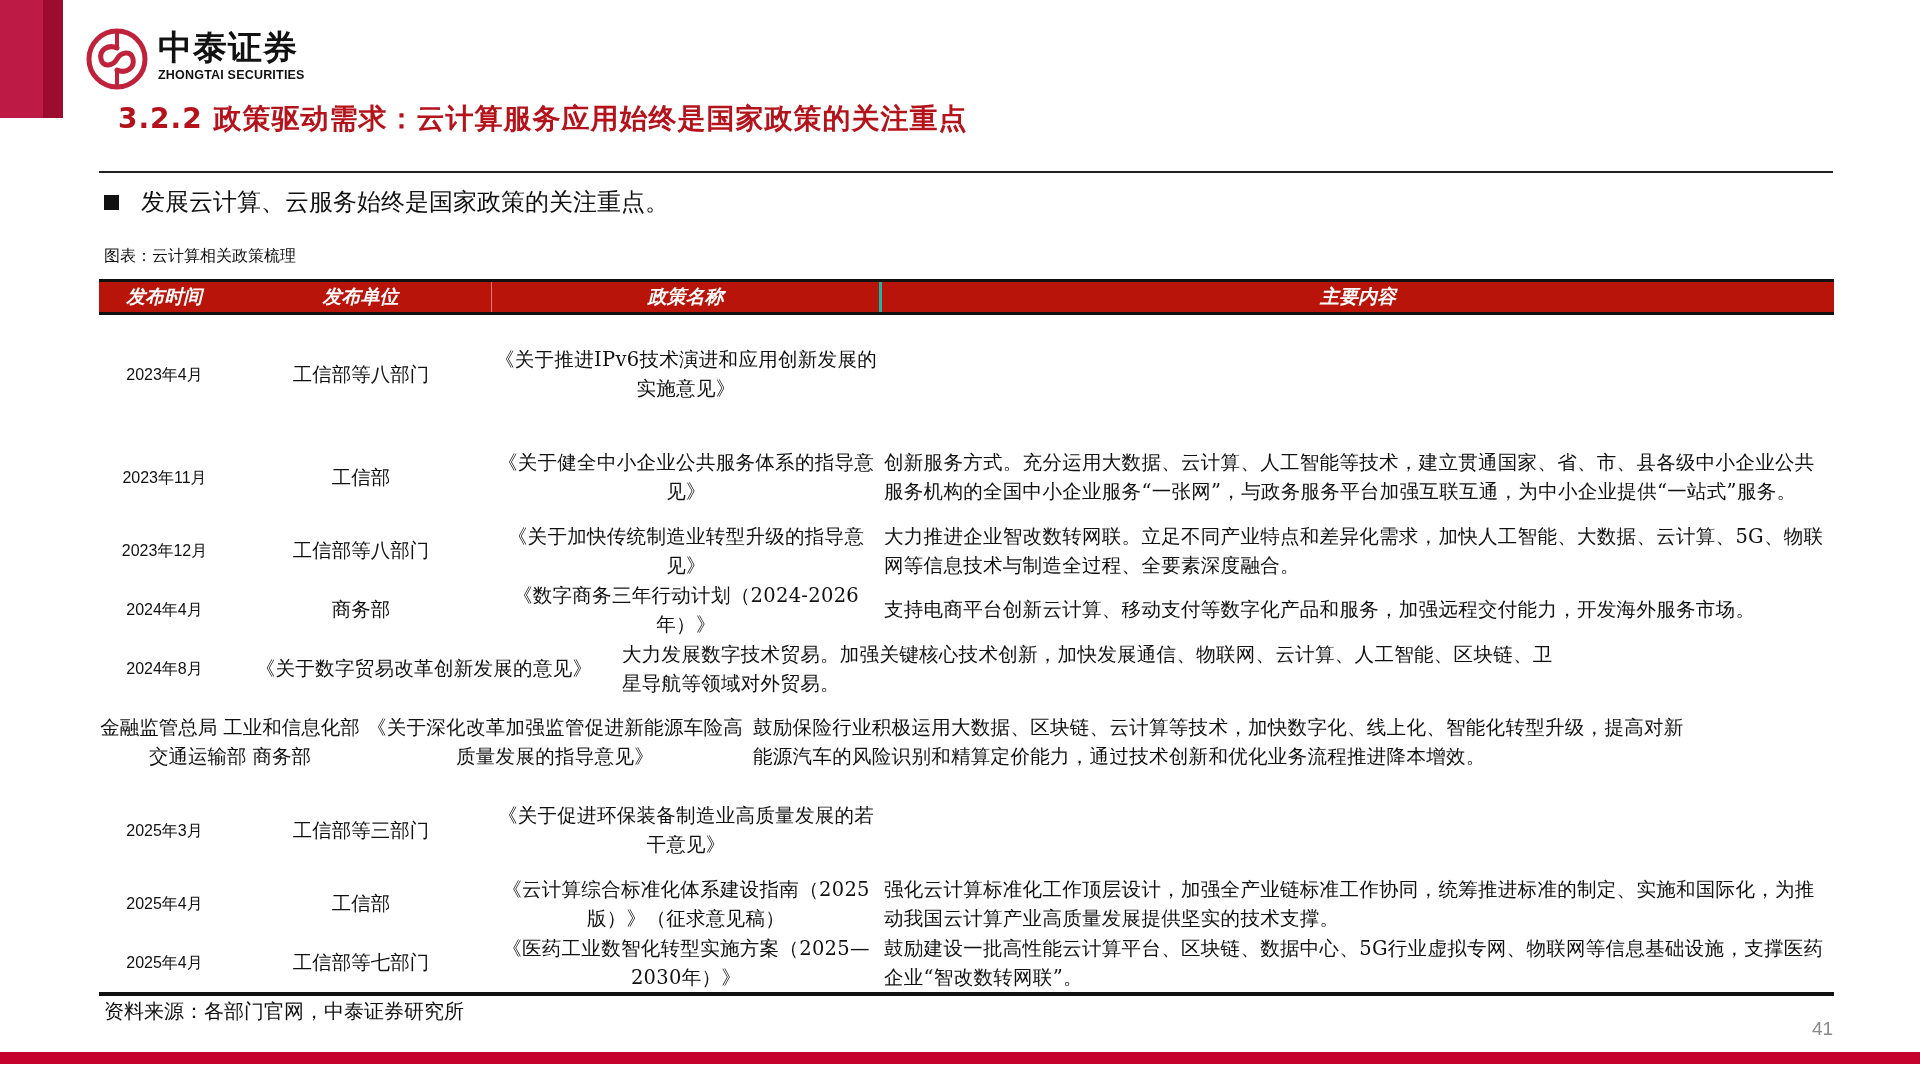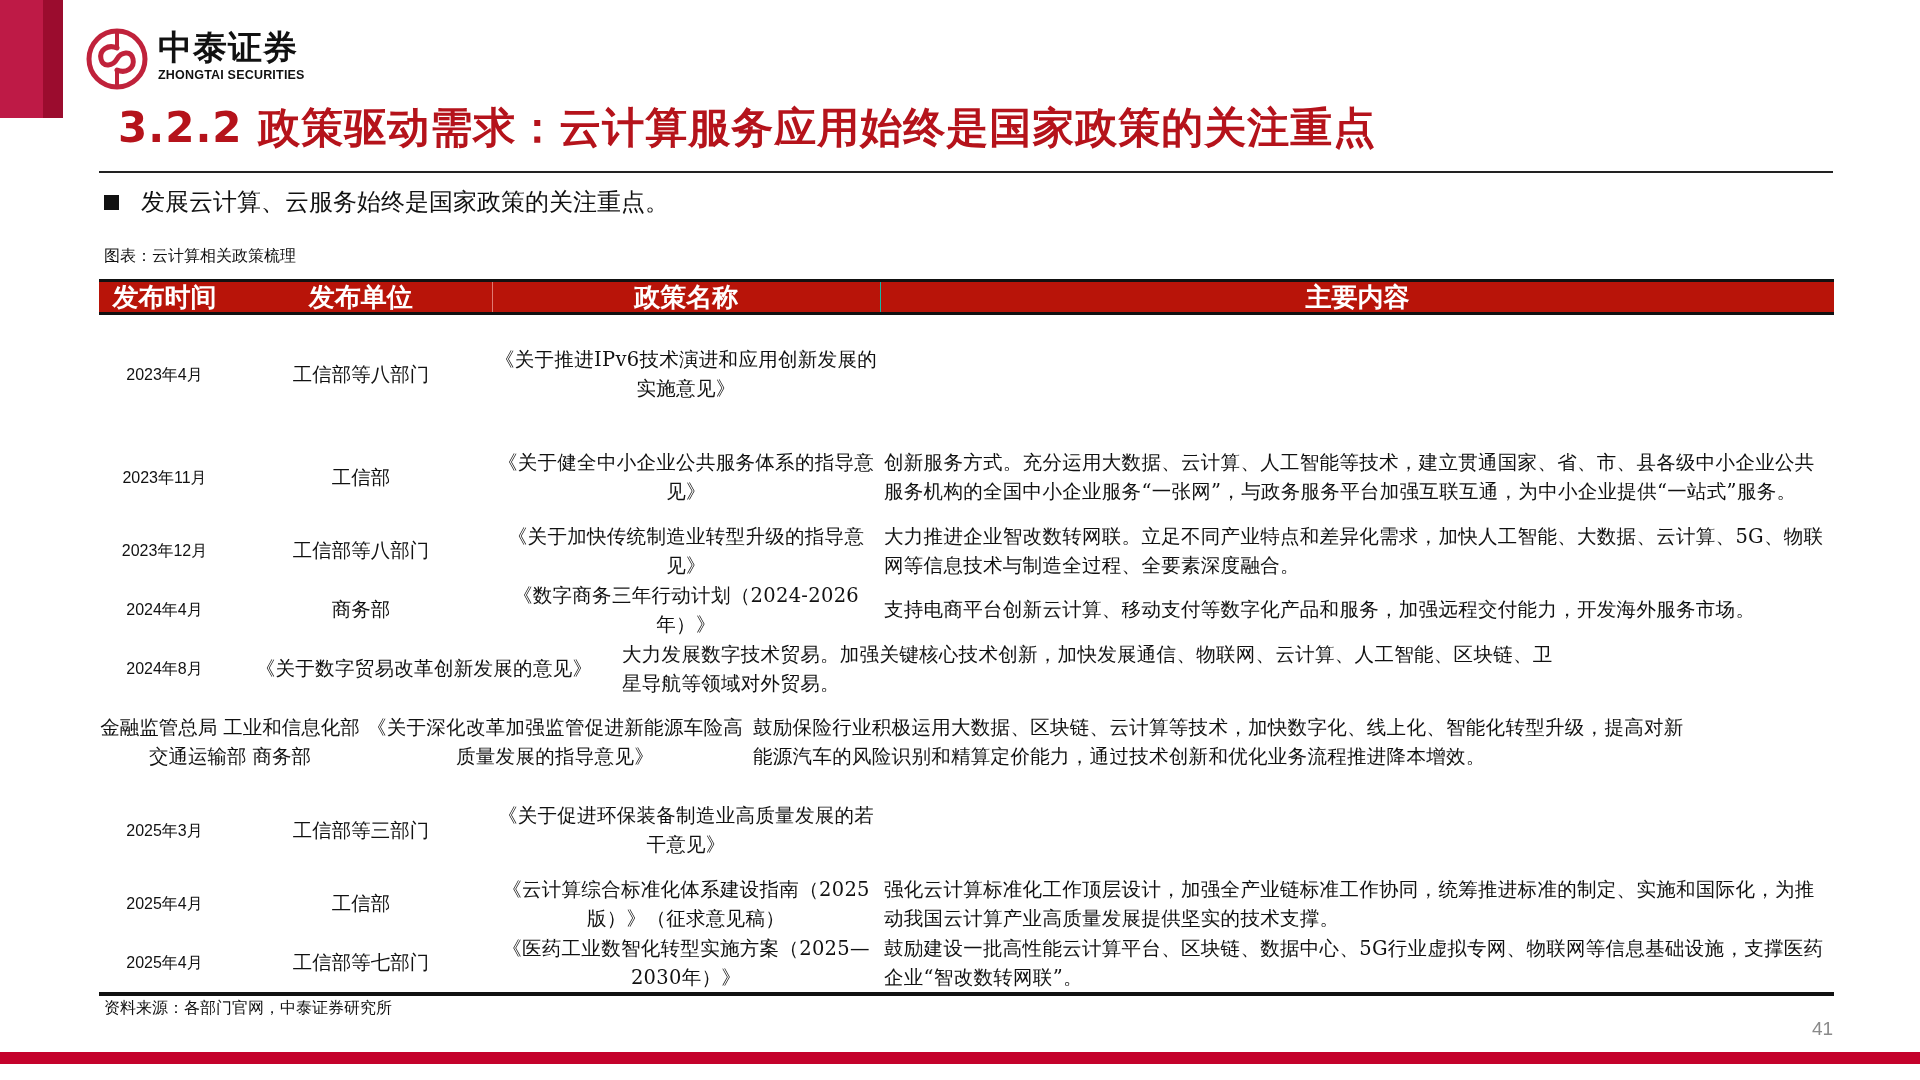--- a/index.html
+++ b/index.html
@@ -14,53 +14,53 @@
 
   .logo { position:absolute; left:86px; top:28px; display:flex; align-items:flex-start; }
   .logo-mark { width:62px; height:62px; }
   .logo-text { margin-left:10px; display:flex; flex-direction:column; }
   .logo-cn { font-family:"DejaVu Sans", sans-serif; font-weight:bold; font-size:34px; letter-spacing:1px; line-height:38px; color:#111; }
   .logo-en { font-family:"Liberation Sans", sans-serif; font-weight:bold; font-size:12.5px; letter-spacing:0.2px; color:#111; margin-top:2px; }
 
   .page-title {
     position:absolute; left:118px; top:100px;
     font-family:"DejaVu Sans", sans-serif; font-weight:bold;
-    font-size:42px; color:#B5131B; letter-spacing:1px; white-space:nowrap;
+    font-size:28px; color:#B5131B; letter-spacing:1px; white-space:nowrap;
   }
   .title-rule { position:absolute; left:99px; top:171px; width:1734px; height:2px; background:#222; }
 
   .bullet-line {
     position:absolute; left:104px; top:186px; display:flex; align-items:center;
     font-size:24px; color:#111; white-space:nowrap;
   }
   .bullet-square { width:15px; height:15px; background:#111; margin-right:22px; }
 
   .figure-caption { position:absolute; left:104px; top:246px; font-size:16px; color:#111; }
 
   .table { position:absolute; left:99px; top:279px; width:1735px; }
   .thead {
     position:relative; height:30px; background:#B81409;
     border-top:3px solid #111; border-bottom:3px solid #111;
-    display:flex; color:#fff; font-size:26px; font-weight:bold;
+    display:flex; color:#fff; font-size:19px; font-weight:bold;font-style:italic;
   }
   .th { display:flex; align-items:center; justify-content:center; height:30px; }
-  .th.c3 { border-left:1px solid #e07a72; border-right:1px solid #14b8a6; }
+  .th.c3 { border-left:1px solid #e07a72; border-right:3px solid #14b8a6; }
   .c1 { width:131px; }
   .c2 { width:262px; }
   .c3 { width:388px; }
   .c4 { width:954px; }
 
   .tbody { border-bottom:4px solid #111; }
   .tr { display:flex; }
   .td { display:flex; align-items:center; justify-content:center; text-align:center; font-size:19.5px; line-height:29px; }
   .td.c1 { font-family:"Liberation Sans", sans-serif; font-size:16px; }
   .td.c4 { justify-content:flex-start; text-align:left; padding-left:4px; box-sizing:border-box; letter-spacing:0.3px; }
   .td.c3 { letter-spacing:0.3px; }
 
-  .source { position:absolute; left:104px; top:998px; font-size:16px; color:#111; }
+  .source { position:absolute; left:104px; top:998px; font-size:20px; color:#111; }
   .page-number { position:absolute; left:1812px; top:1018px; font-family:"Liberation Sans", sans-serif; font-size:19px; color:#8a8a8a; }
   .footer-bar { position:absolute; left:0; top:1052px; width:1920px; height:12px; background:#C4022B; }
 </style>
 </head>
 <body>
 
 <div class="corner-bar-a"></div>
 <div class="corner-bar-b"></div>
 
 <div class="logo">

